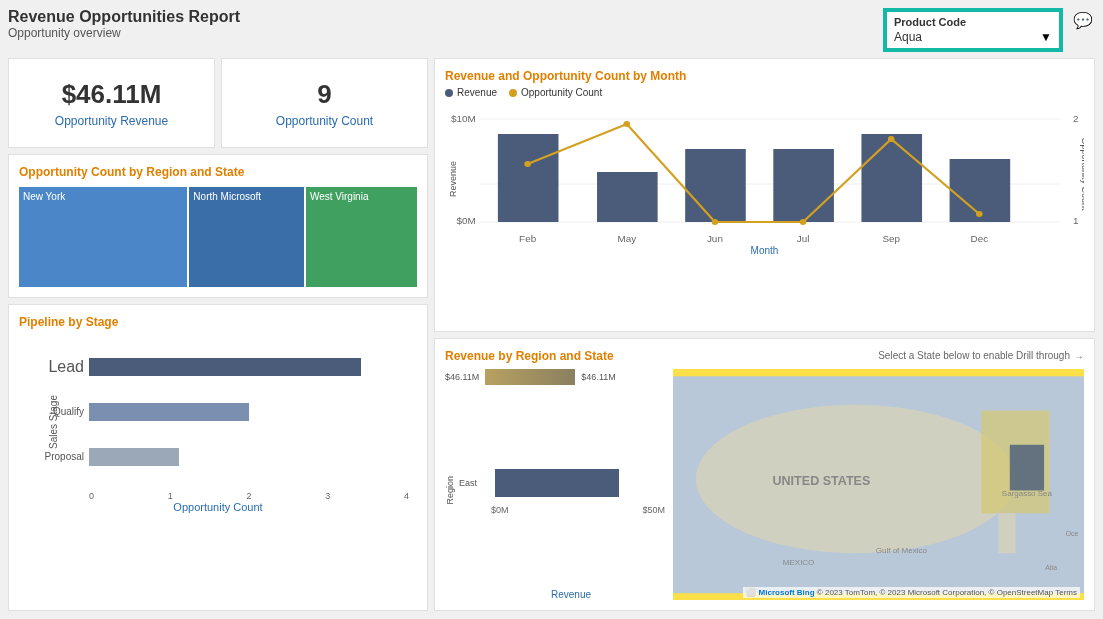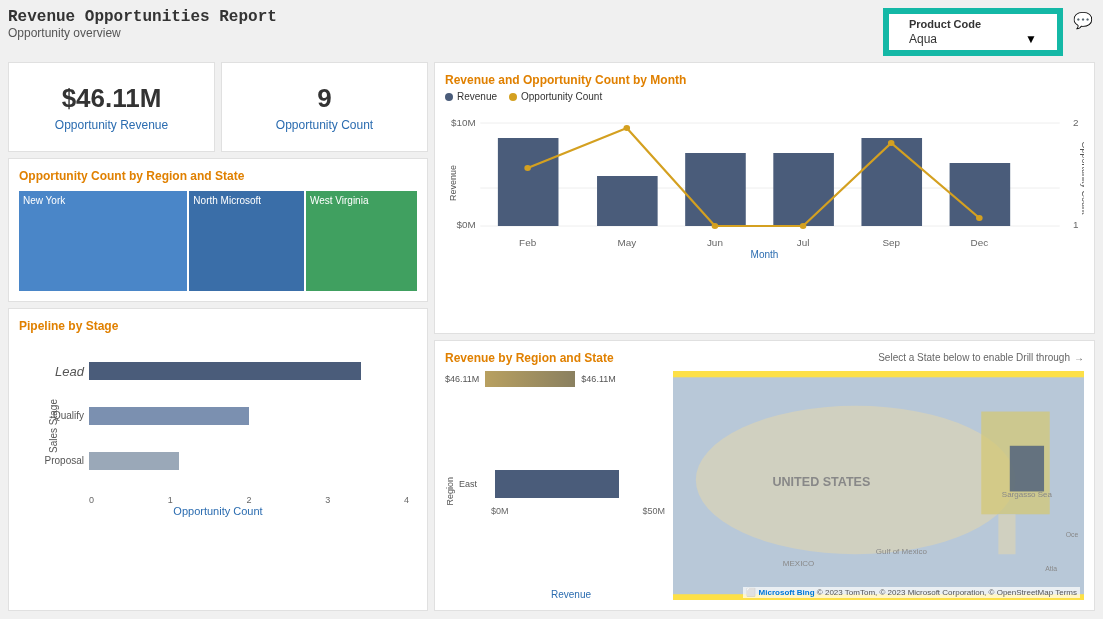--- a/index.html
+++ b/index.html
@@ -23,30 +23,29 @@
     .top-bar {
       display: flex;
       justify-content: space-between;
       align-items: flex-start;
     }
     .title-section {}
     .title-section h1 {
       font-size: 16px;
       font-weight: 700;
       color: #333;
-      font-family: Liberation Mono, monospace;
     }
     .title-section p {
       font-size: 12px;
       color: #555;
     }
     .filter-box {
-      border: 6px solid #14b8a6;
+      border: 4px solid #14b8a6;
       background: white;
-      padding: 4px 20px;
+      padding: 4px 7px;
       min-width: 180px;
     }
     .filter-label {
       font-size: 11px;
       color: #333;
       font-weight: 600;
       display: block;
     }
     .filter-select {
       display: flex;
@@ -302,21 +301,21 @@
         </div>
       </div>
 
       <div class="chart-card" style="flex:1;">
         <div class="chart-title">Pipeline by Stage</div>
         <div style="position:relative; height: 170px; padding: 8px 8px 28px 70px;">
           <div style="position:absolute;left:8px;top:50%;transform:translateY(-50%) rotate(-90deg);font-size:10px;color:#555;white-space:nowrap;">Sales Stage</div>
           <div style="display:flex;flex-direction:column;justify-content:space-around;height:100%;position:relative;">
 
             <div class="bar-row" style="position:relative;">
-              <span style="position:absolute;left:-55px;font-size:13px;color:#555;width:50px;text-align:right;font-style:italic;">Lead</span>
+              <span style="position:absolute;left:-55px;font-size:16px;color:#555;width:50px;text-align:right;">Lead</span>
               <div style="height:18px;background:#4a5c7a;width:85%;"></div>
             </div>
 
             <div class="bar-row" style="position:relative;">
               <span style="position:absolute;left:-55px;font-size:10px;color:#555;width:50px;text-align:right;">Qualify</span>
               <div style="height:18px;background:#7b90b0;width:50%;"></div>
             </div>
 
 
             <div class="bar-row" style="position:relative;">

